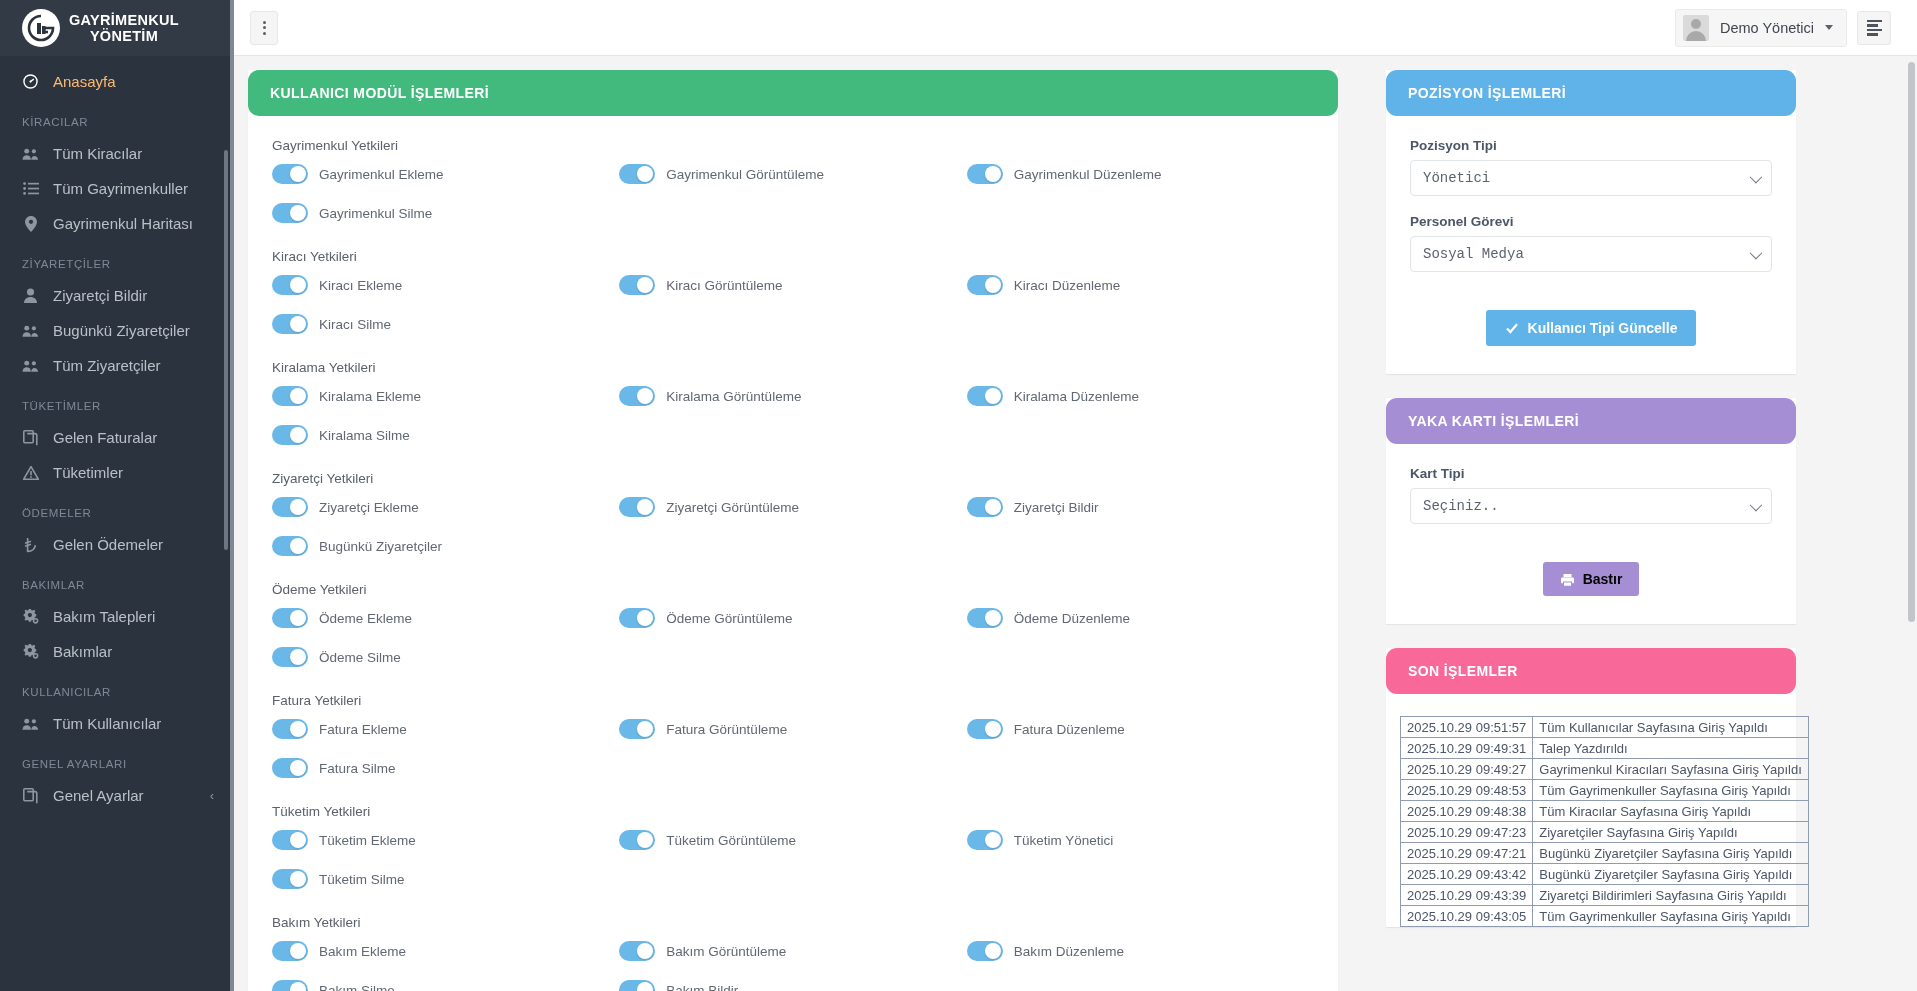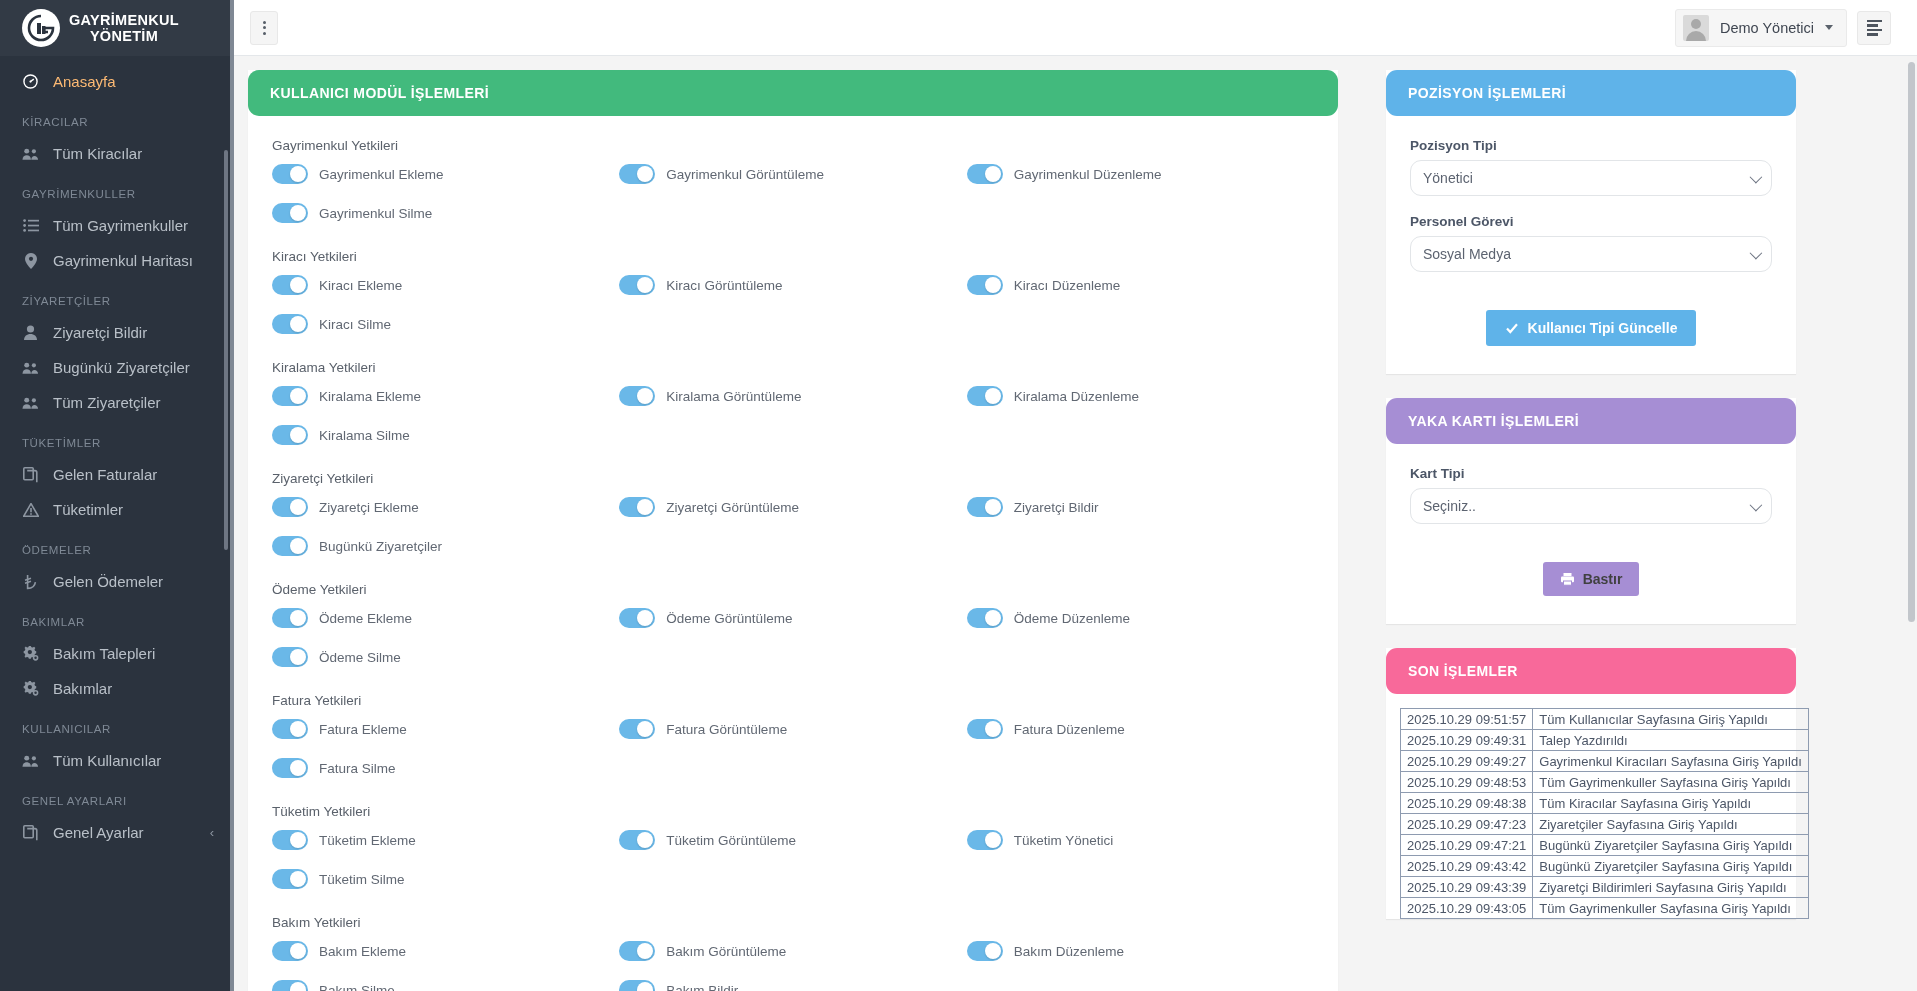--- a/index.html
+++ b/index.html
@@ -184,50 +184,51 @@
     background:#ffffff;
     box-shadow:0 1px 2px rgba(0,0,0,.15);
   }
   .sw-label { font-size:13.5px; color:#616873; white-space:nowrap; }
 
   
   .field { margin-bottom:18px; }
   .field-label { font-weight:bold; font-size:13.5px; color:#4c5667; margin-bottom:7px; }
   .select {
     width:100%; height:36px;
-    border:1px solid #e2e5e8; border-radius:11px;
+    border:1px solid #e2e5e8; border-radius:4px;
     background:#fff;
     display:flex; align-items:center;
     padding:0 12px;
     font-size:14px; color:#5c6370;
     cursor:pointer;
     position:relative;
+    font-family:Liberation Mono, monospace;
   }
   .select .chev {
     margin-left:auto;
     width:9px; height:9px;
     border-right:1.6px solid #6b7280; border-bottom:1.6px solid #6b7280;
     transform:rotate(45deg) translateY(-2px);
   }
   .btn-row { display:flex; justify-content:center; padding:20px 0 18px; }
   .btn-primary {
     background:#5fb3e9; color:#fff; border:none; border-radius:3px;
     padding:10px 19px; font-size:14px; font-weight:bold;
     display:flex; align-items:center; gap:9px; cursor:pointer;
     font-family:"Liberation Sans", sans-serif;
   }
   .btn-purple {
-    background:#a68ed4; color:#404040; border:none; border-radius:3px;
+    background:#a68ed4; color:#000000; border:none; border-radius:3px;
     padding:9px 17px; font-size:14px; font-weight:bold;
-    display:flex; align-items:center; gap:8px; cursor:pointer;
+    display:flex; align-items:flex-end; gap:8px; cursor:pointer;
     font-family:"Liberation Sans", sans-serif;
   }
 
   
-  .log-wrap { padding:14px 14px 0 14px; }
+  .log-wrap { padding:22px 14px 0 14px; }
   table.log { border-collapse:collapse; width:100%; font-size:13px; color:#4c5667; }
   table.log td {
     border:1px solid #8e9bb0;
     padding:2.5px 6px;
     white-space:nowrap;
   }
   table.log td.time { width:140px; }
 
   
   .content-scroll {
@@ -272,21 +273,20 @@
           <span class="ico">
             <svg width="17" height="14" viewBox="0 0 18 14">
               <circle cx="5" cy="4" r="2.6" fill="currentColor"></circle>
               <circle cx="12.6" cy="4.2" r="2.2" fill="currentColor"></circle>
               <path d="M0.5 13c0-3 2.2-4.6 4.5-4.6S9.5 10 9.5 13z" fill="currentColor"></path>
               <path d="M9.8 13c0-2.5 1.6-4 3.4-4S17 10.5 17 13z" fill="currentColor"></path>
             </svg>
           </span>
           <span>Tüm Kiracılar</span>
         </div>
-        <div class="nav-section">GAYRİMENKULLER</div>
         <div class="nav-item">
           <span class="ico">
             <svg width="16" height="13" viewBox="0 0 16 13">
               <circle cx="1.6" cy="1.6" r="1.4" fill="currentColor"></circle>
               <circle cx="1.6" cy="6.5" r="1.4" fill="currentColor"></circle>
               <circle cx="1.6" cy="11.4" r="1.4" fill="currentColor"></circle>
               <rect x="5" y="0.8" width="11" height="1.7" fill="currentColor"></rect>
               <rect x="5" y="5.7" width="11" height="1.7" fill="currentColor"></rect>
               <rect x="5" y="10.6" width="11" height="1.7" fill="currentColor"></rect>
             </svg>

